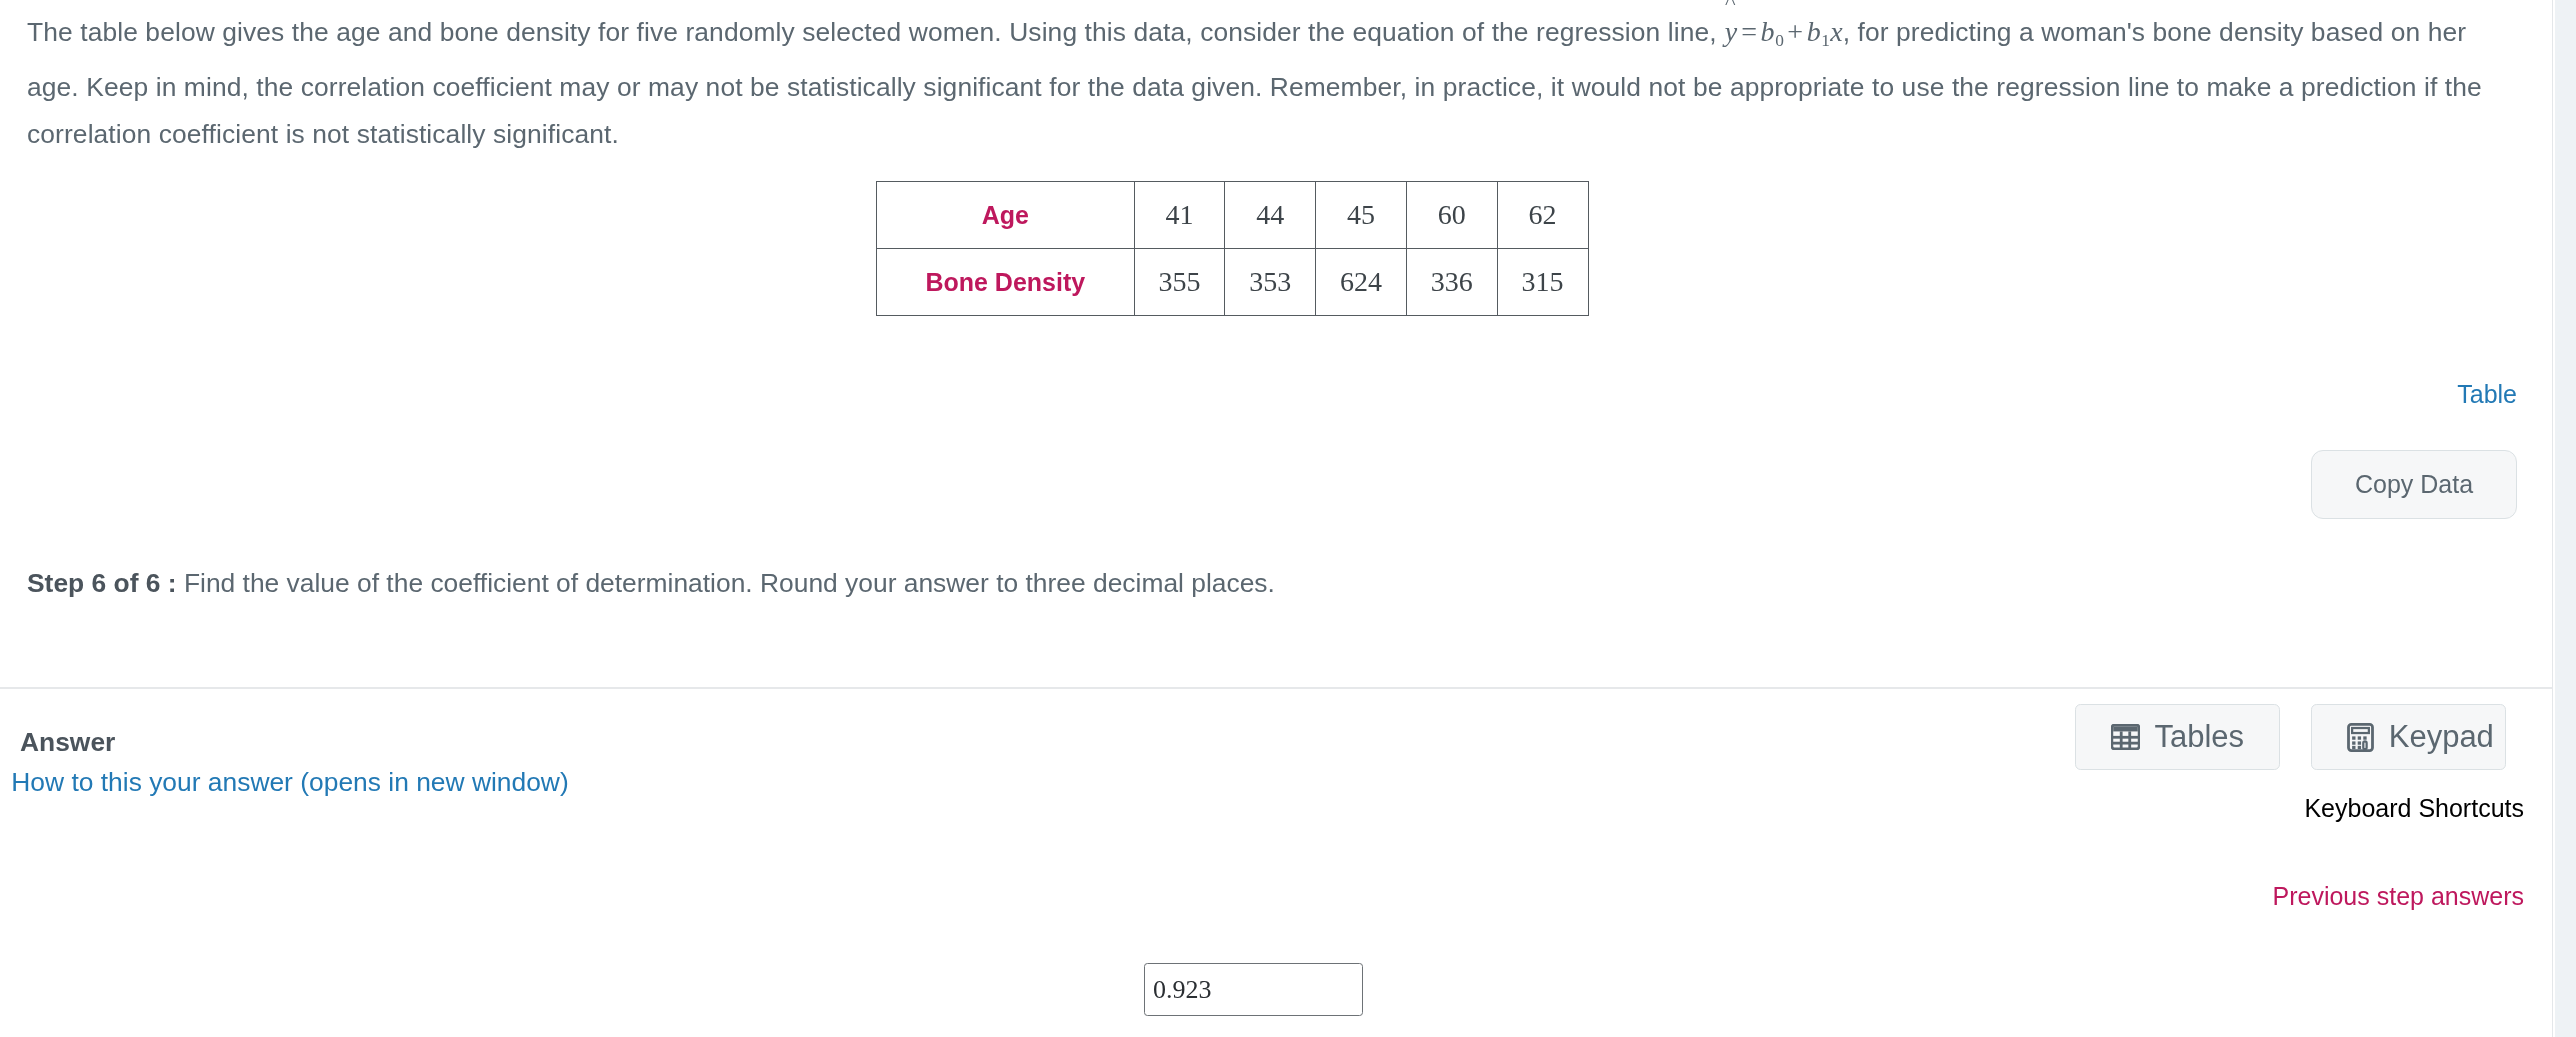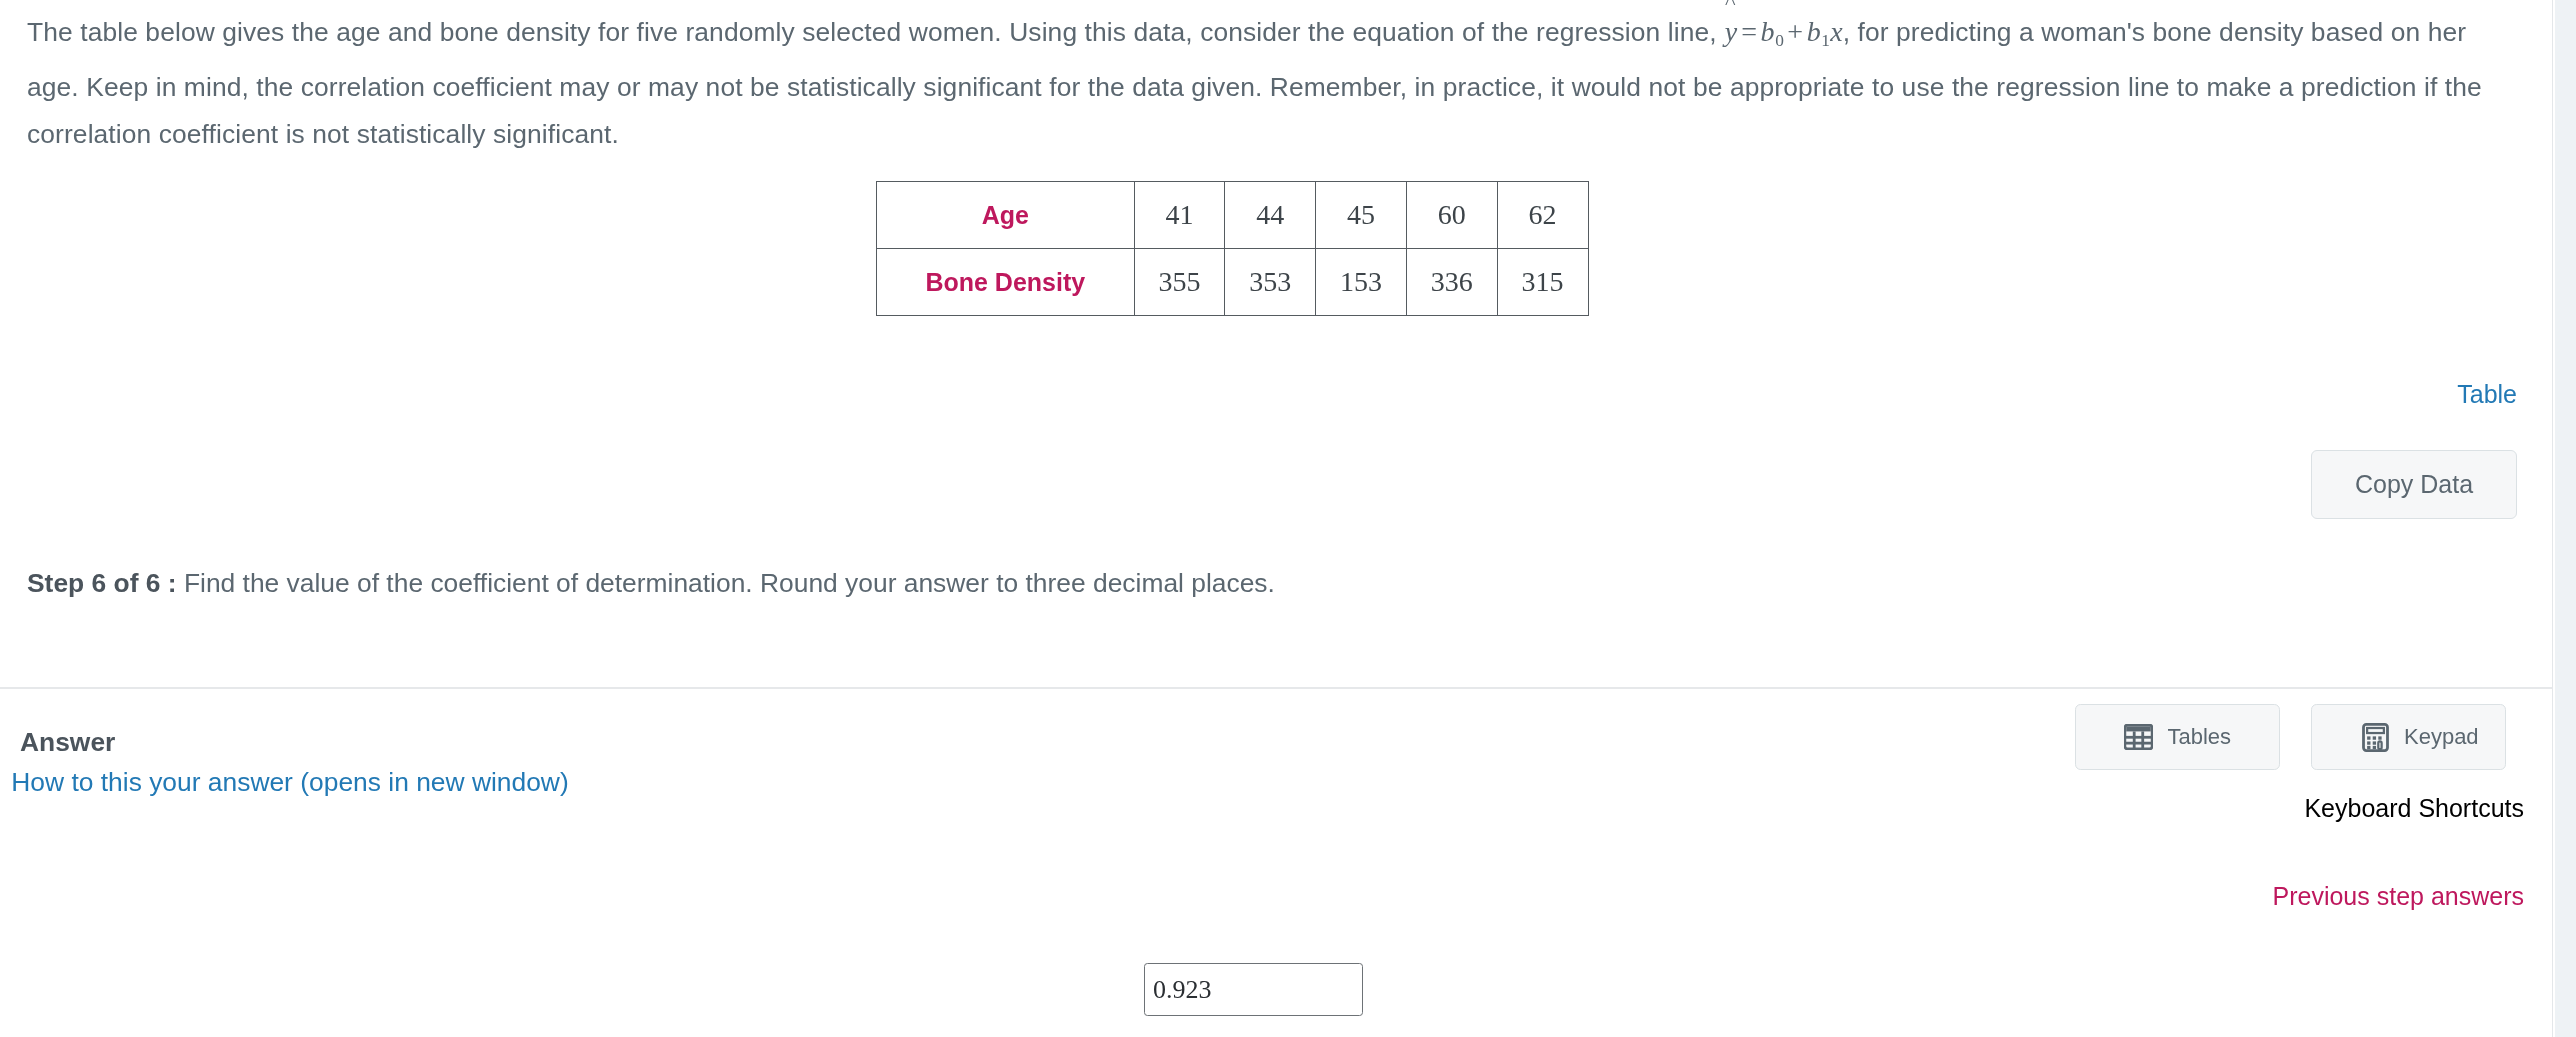--- a/index.html
+++ b/index.html
@@ -118,21 +118,21 @@
     cursor: pointer;
   }
   .copy-data-btn {
     position: absolute;
     right: 35px;
     top: 450px;
     min-width: 206px;
     height: 69px;
     background: #f6f7f8;
     border: 1.1px solid #dbe1e4;
-    border-radius: 6px;
+    border-radius: 12px;
     color: #5b6770;
     font-size: 25px;
     font-family: "Liberation Sans", sans-serif;
     display: flex;
     align-items: center;
     justify-content: center;
     cursor: pointer;
     box-sizing: border-box;
   }
 
@@ -185,21 +185,21 @@
     top: 704px;
     height: 66px;
     background: #f6f7f8;
     border: 1.1px solid #dbe1e4;
     border-radius: 5.6px;
     display: flex;
     align-items: center;
     justify-content: center;
     gap: 14.6px;
     color: #5b6770;
-    font-size: 22px;
+    font-size: 31px;
     cursor: pointer;
     box-sizing: border-box;
   }
   #tables-button { left: 2075px; width: 205px; }
   #keypad-button { left: 2311px; width: 195px; padding-left: 24px; }
   .tool-btn svg { display: block; }
 
   .kbd-shortcuts-link {
     position: absolute;
     right: 28px;
@@ -254,21 +254,21 @@
           <td class="val">41</td>
           <td class="val">44</td>
           <td class="val">45</td>
           <td class="val">60</td>
           <td class="val">62</td>
         </tr>
         <tr>
           <td class="rowhead">Bone Density</td>
           <td class="val">355</td>
           <td class="val">353</td>
-          <td class="val">153</td>
+          <td class="val">624</td>
           <td class="val">336</td>
           <td class="val">315</td>
         </tr>
       </tbody>
     </table>
   </div>
 
   <a class="table-link" href="#">Table</a>
 
   <div class="copy-data-btn">

